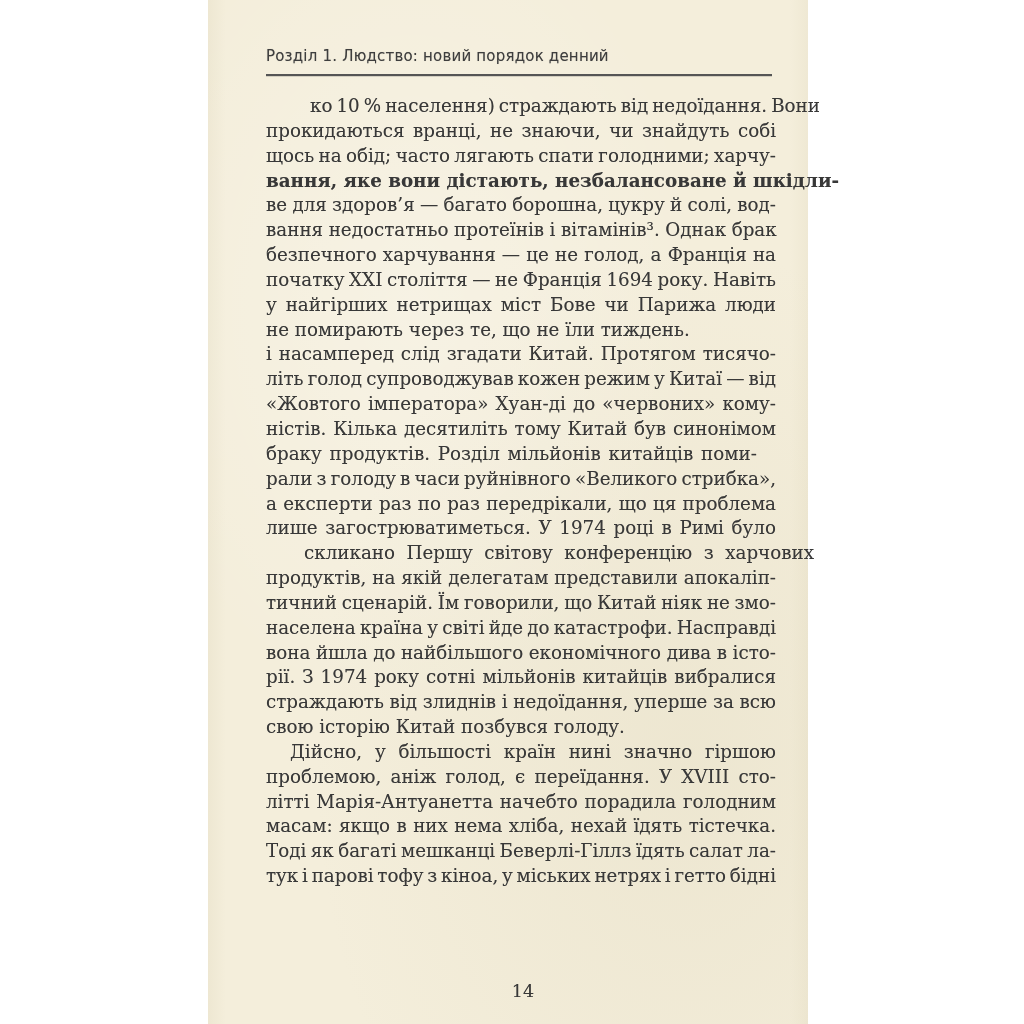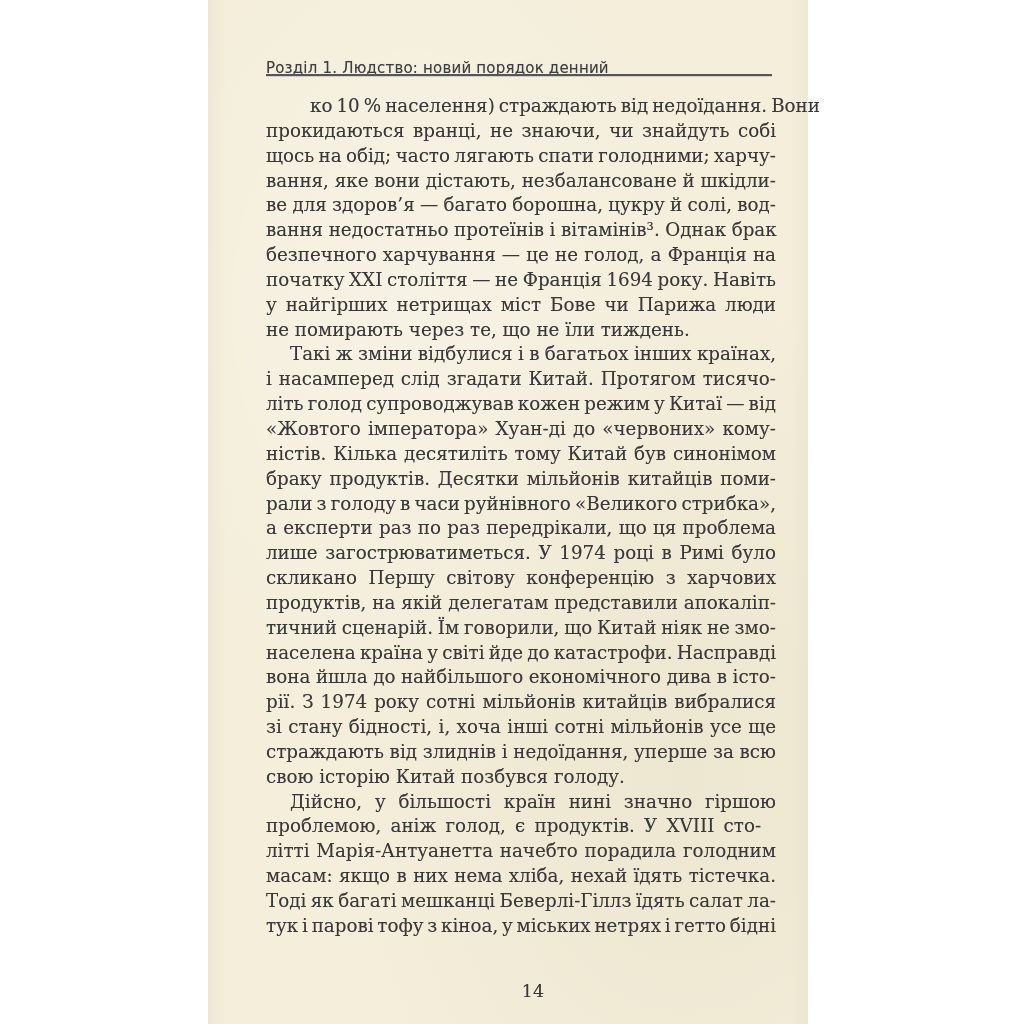--- a/index.html
+++ b/index.html
@@ -33,21 +33,20 @@
   }
   .running-header {
     position: absolute;
     left: 58px; top: 47px;
     font-family: "DejaVu Sans", "Liberation Sans", sans-serif;
     font-size: 15px;
     letter-spacing: 0.2px;
     color: var(--header-ink);
     text-shadow: 0 0 0.7px rgba(62,62,62,0.4);
     white-space: nowrap;
-    margin-top: 12px;
   }
   .header-rule {
     position: absolute;
     left: 58px; top: 74px;
     width: 506px; height: 2px;
     background: var(--rule);
     box-shadow: 0 0.5px 0.5px rgba(80,80,80,0.4);
   }
   .body-text {
     position: absolute;
@@ -61,66 +60,64 @@
     height: 24.85px;
     line-height: 24.85px;
     white-space: nowrap;
   }
   .line-inner {
     display: inline-block;
     white-space: nowrap;
   }
   .page-number {
     position: absolute;
-    left: 70px; top: 981px;
+    left: 60px; top: 981px;
     width: 510px;
     text-align: center;
     font-size: 17.5px;
     color: var(--ink);
     text-shadow: 0 0 0.6px rgba(56,56,56,0.38);
   }
 </style>
 </head>
 <body>
 
 <div class="scan-canvas">
   <div class="paper">
     <div class="running-header">Розділ 1. Людство: новий порядок денний</div>
     <div class="header-rule"></div>
     <div class="body-text">
         <div class="line"><span class="line-inner" style="word-spacing: -1.77902px; margin-left: 44px;">ко 10 % населення) страждають від недоїдання. Вони</span></div>
         <div class="line"><span class="line-inner" style="word-spacing: 2.7474px; text-align: center;">прокидаються вранці, не знаючи, чи знайдуть собі</span></div>
         <div class="line"><span class="line-inner" style="word-spacing: -1.44643px;">щось на обід; часто лягають спати голодними; харчу-</span></div>
-        <div class="line"><span class="line-inner" style="word-spacing: -0.0130208px;">вання, яке вони дістають, незбалансоване й шкідли-</span></div>
+        <div class="line"><span class="line-inner" style="word-spacing: -0.0130208px; font-weight: bold;">вання, яке вони дістають, незбалансоване й шкідли-</span></div>
         <div class="line"><span class="line-inner" style="word-spacing: -0.513889px;">ве для здоров’я — багато борошна, цукру й солі, вод-</span></div>
         <div class="line"><span class="line-inner" style="word-spacing: -0.229167px;">вання недостатньо протеїнів і вітамінів³. Однак брак</span></div>
         <div class="line"><span class="line-inner" style="word-spacing: 0.347656px;">безпечного харчування — це не голод, а Франція на</span></div>
         <div class="line"><span class="line-inner" style="word-spacing: -1.18164px;">початку XXI століття — не Франція 1694 року. Навіть</span></div>
         <div class="line"><span class="line-inner" style="word-spacing: 3.11607px;">у найгірших нетрищах міст Бове чи Парижа люди</span></div>
         <div class="line"><span class="line-inner">не помирають через те, що не їли тиждень.</span></div>
-        <div class="line" style="padding-left: 24px;"><span class="line-inner" style="word-spacing: -0.414062px;">Такі ж зміни відбулися і в багатьох інших країнах,</span></div>
         <div class="line"><span class="line-inner" style="word-spacing: 1.07031px;">і насамперед слід згадати Китай. Протягом тисячо-</span></div>
         <div class="line"><span class="line-inner" style="word-spacing: -1.70117px;">літь голод супроводжував кожен режим у Китаї — від</span></div>
         <div class="line"><span class="line-inner" style="word-spacing: 1.34062px;">«Жовтого імператора» Хуан-ді до «червоних» кому-</span></div>
         <div class="line"><span class="line-inner" style="word-spacing: 1.07812px;">ністів. Кілька десятиліть тому Китай був синонімом</span></div>
-        <div class="line"><span class="line-inner" style="word-spacing: 1.99063px;">браку продуктів. Десятки мільйонів китайців поми-</span></div>
+        <div class="line"><span class="line-inner" style="word-spacing: 1.99063px;">браку продуктів. Розділ мільйонів китайців поми-</span></div>
         <div class="line"><span class="line-inner" style="word-spacing: -1.64732px;">рали з голоду в часи руйнівного «Великого стрибка»,</span></div>
         <div class="line"><span class="line-inner" style="word-spacing: 0.472656px;">а експерти раз по раз передрікали, що ця проблема</span></div>
         <div class="line"><span class="line-inner" style="word-spacing: 1.83259px;">лише загострюватиметься. У 1974 році в Римі було</span></div>
-        <div class="line"><span class="line-inner" style="word-spacing: 5.69375px;">скликано Першу світову конференцію з харчових</span></div>
+        <div class="line"><span class="line-inner" style="word-spacing: 5.69375px; margin-left: 38px;">скликано Першу світову конференцію з харчових</span></div>
         <div class="line"><span class="line-inner" style="word-spacing: 0.10625px; text-align: center;">продуктів, на якій делегатам представили апокаліп-</span></div>
         <div class="line"><span class="line-inner" style="word-spacing: -1.07422px;">тичний сценарій. Їм говорили, що Китай ніяк не змо-</span></div>
         <div class="line"><span class="line-inner" style="word-spacing: -1.55357px;">населена країна у світі йде до катастрофи. Насправді</span></div>
         <div class="line"><span class="line-inner" style="word-spacing: -0.28125px;">вона йшла до найбільшого економічного дива в істо-</span></div>
         <div class="line"><span class="line-inner" style="word-spacing: 1.20089px;">рії. З 1974 року сотні мільйонів китайців вибралися</span></div>
-        <div class="line"><span class="line-inner" style="word-spacing: 0.597222px;">зі стану бідності, і, хоча інші сотні мільйонів усе ще</span></div>
         <div class="line"><span class="line-inner" style="word-spacing: -0.109375px;">страждають від злиднів і недоїдання, уперше за всю</span></div>
         <div class="line"><span class="line-inner">свою історію Китай позбувся голоду.</span></div>
         <div class="line" style="padding-left: 24px;"><span class="line-inner" style="word-spacing: 6.96354px;">Дійсно, у більшості країн нині значно гіршою</span></div>
-        <div class="line"><span class="line-inner" style="word-spacing: 3.41518px;">проблемою, аніж голод, є продуктів. У XVIII сто-</span></div>
+        <div class="line"><span class="line-inner" style="word-spacing: 3.41518px;">проблемою, аніж голод, є переїдання. У XVIII сто-</span></div>
         <div class="line"><span class="line-inner" style="word-spacing: 0.875px;">літті Марія-Антуанетта начебто порадила голодним</span></div>
         <div class="line"><span class="line-inner" style="word-spacing: 0.609375px;">масам: якщо в них нема хліба, нехай їдять тістечка.</span></div>
         <div class="line"><span class="line-inner" style="word-spacing: -1.34821px; text-align: right;">Тоді як багаті мешканці Беверлі-Гіллз їдять салат ла-</span></div>
         <div class="line"><span class="line-inner" style="word-spacing: -2.04972px;">тук і парові тофу з кіноа, у міських нетрях і гетто бідні</span></div>
       </div>
     <div class="page-number">14</div>
   </div>
 </div>
 
 </body></html>

